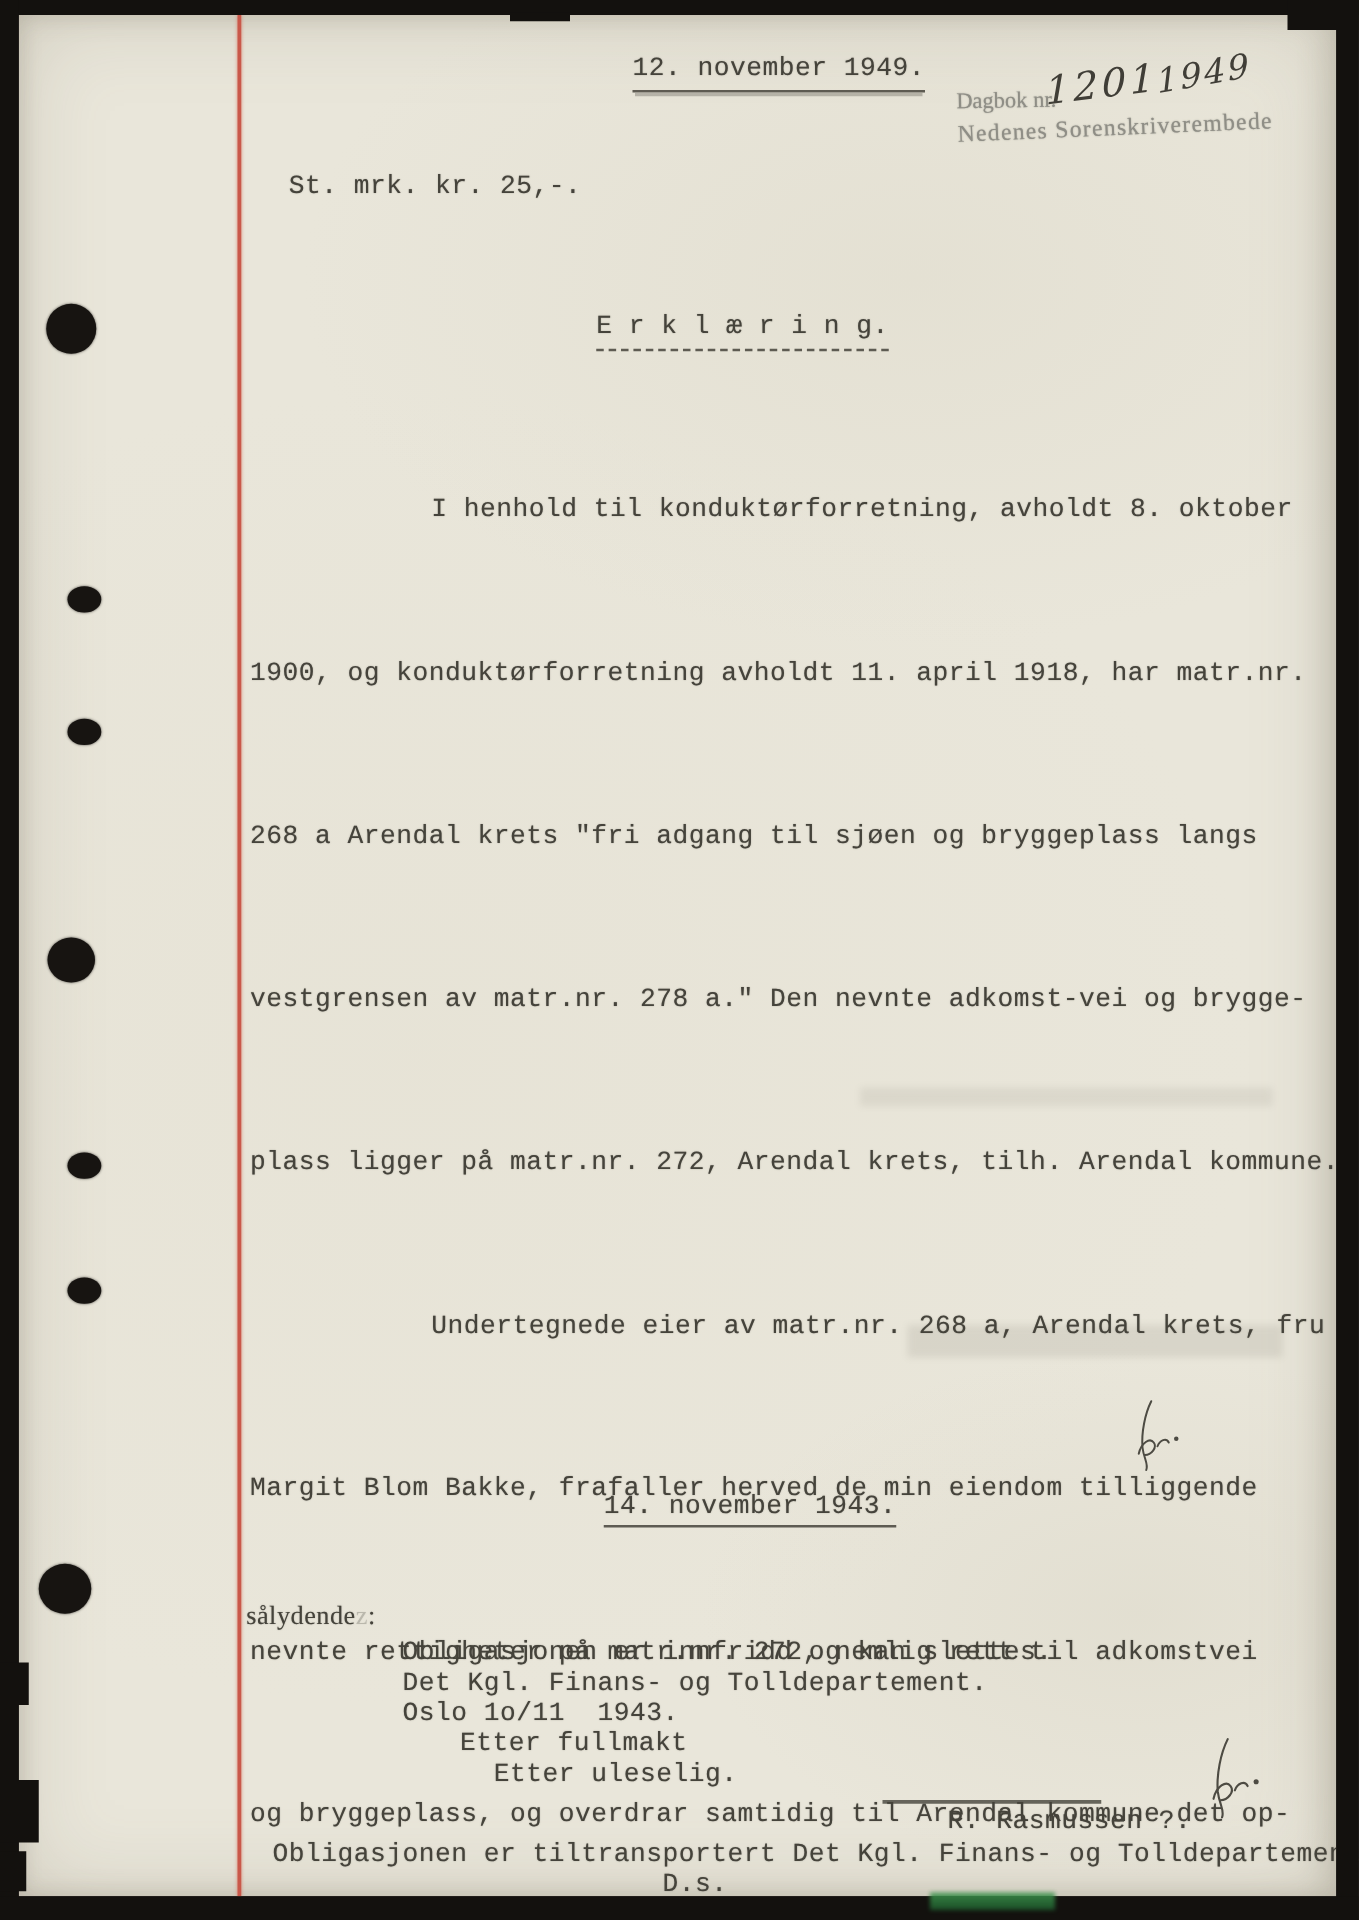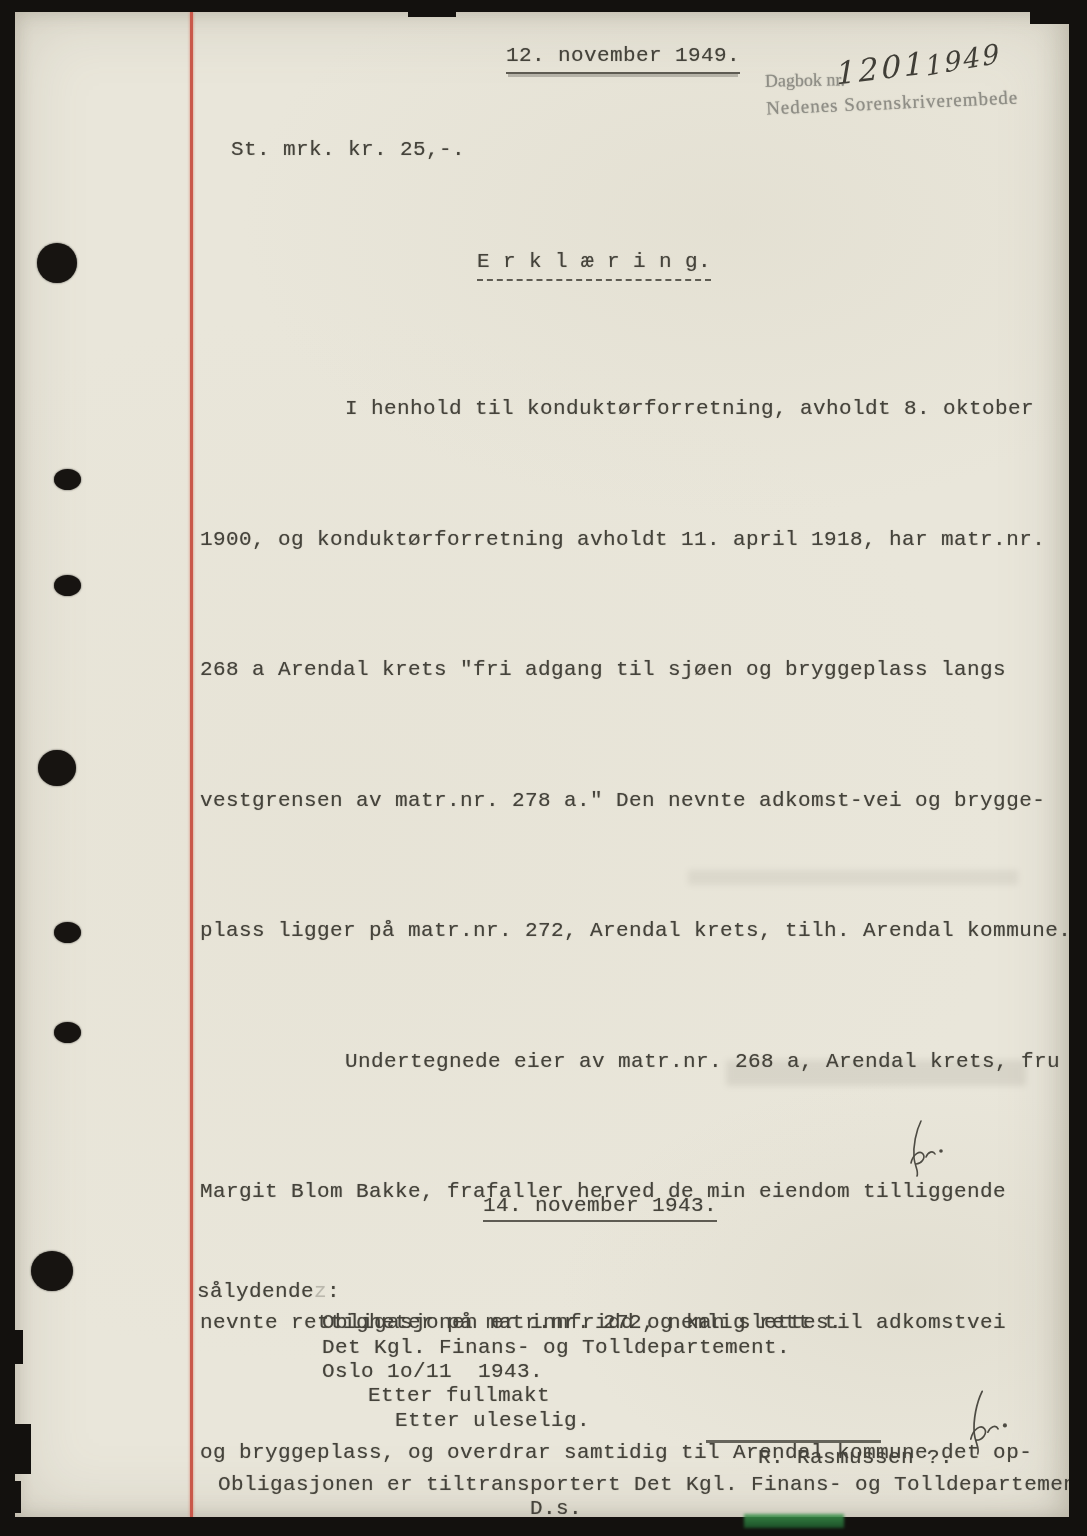--- a/index.html
+++ b/index.html
@@ -96,21 +96,21 @@
     <svg width="44" height="60" viewBox="0 0 44 60" fill="none" stroke="#4d4b43" stroke-width="1.6" stroke-linecap="round">
       <path d="M16,3 C11,13 8,28 9,40 C10,49 14,53 12,58"></path>
       <path d="M6,45 C8,36 15,32 18,36 C21,40 16,46 11,46"></path>
       <path d="M21,39 C23,34 28,32 30,36"></path>
       <circle cx="36" cy="33" r="1.8" fill="#4d4b43" stroke="none"></circle>
     </svg>
   </div>
 
   <div class="abs ink fs h-date2" style="left:483px;top:1194px;">14. november 1943.</div>
 
-  <div class="abs ink fs" style="left:197px;top:1280px;"><span>sålydende</span><span class="ghost">z</span><span>:</span></div>
+  <div class="abs ink fs" style="left:197px;top:1280px;font-family:Liberation Serif, serif;"><span>sålydende</span><span class="ghost">z</span><span>:</span></div>
 
   <div class="abs ink fs" style="left:322px;top:1336px;">Det Kgl. Finans- og Tolldepartement.</div>
   <div class="abs ink fs" style="left:322px;top:1311px;">Obligasjonen er innfridd og kan slettes.</div>
   <div class="abs ink fs" style="left:322px;top:1360px;">Oslo 1o/11  1943.</div>
   <div class="abs ink fs" style="left:368px;top:1384px;">Etter fullmakt</div>
   <div class="abs ink fs" style="left:395px;top:1409px;">Etter uleselig.</div>
 
   <div class="mark" style="left:964px;top:1386px;">
     <svg width="50" height="72" viewBox="0 0 44 60" fill="none" stroke="#4d4b43" stroke-width="1.5" stroke-linecap="round">
       <path d="M16,3 C11,13 8,28 9,40 C10,49 14,53 12,58"></path>

